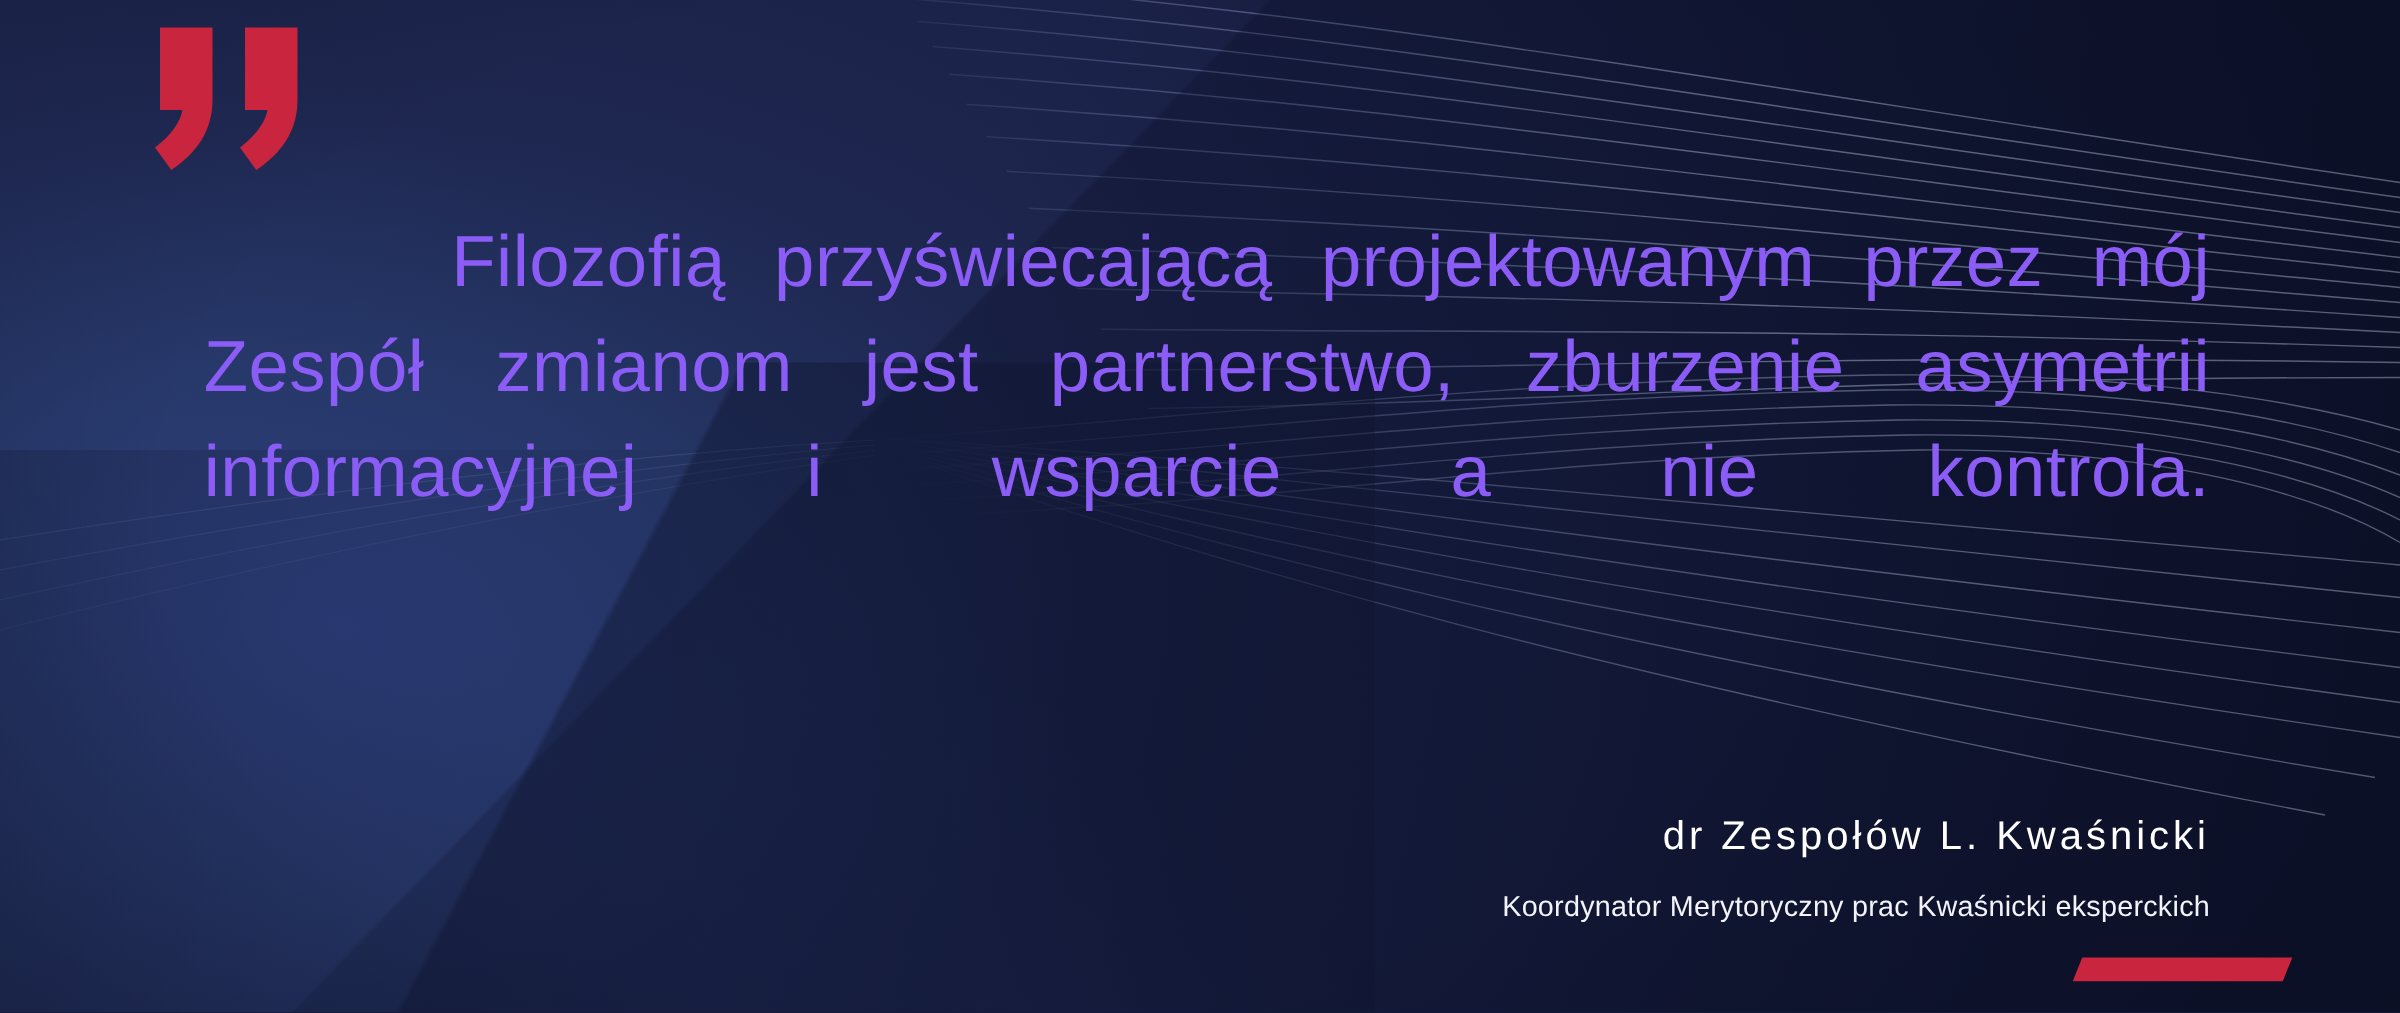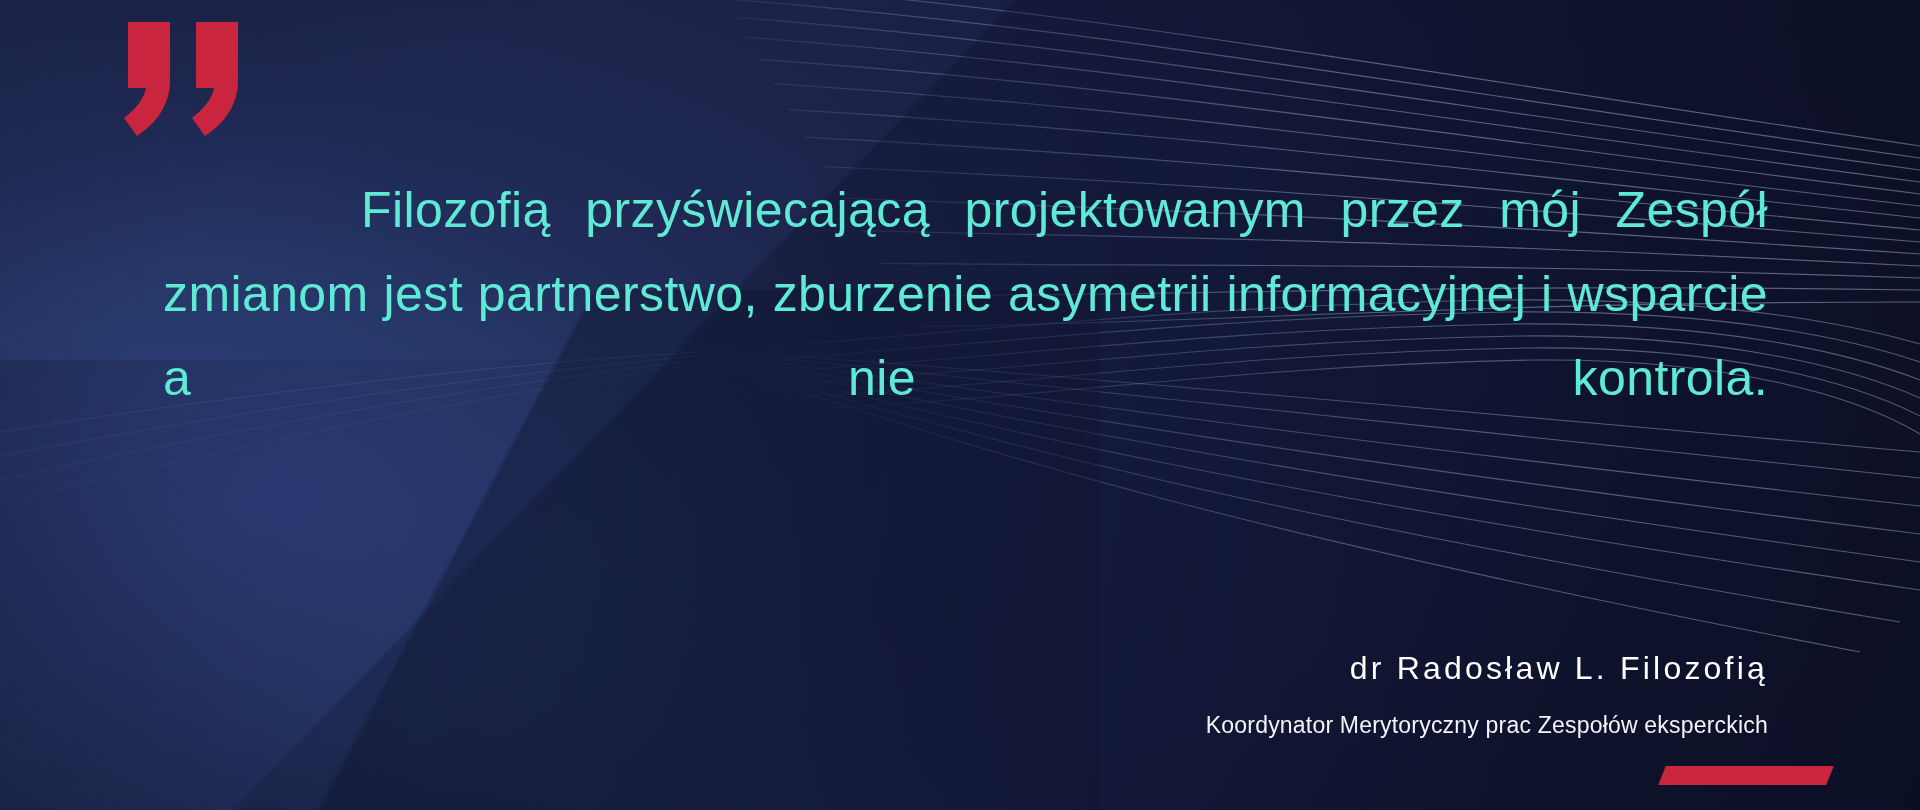--- a/index.html
+++ b/index.html
@@ -77,22 +77,22 @@
 
   
   .quote-block {
     position: absolute;
     left: 163px;
     top: 168px;
     width: 1605px;
   }
   .quote-text {
     margin: 0;
-    color: #5eead4;
-    font-size: 50px;
+    color: #8b5cf6;
+    font-size: 58px;
     line-height: 84px;
     font-weight: 400;
     letter-spacing: 0.4px;
     text-align: justify;
     text-indent: 198px;
     -webkit-font-smoothing: antialiased;
   }
   .quote-text::after {
     content: "";
     display: inline-block;
@@ -220,20 +220,20 @@
     <path d="M4 4 H46 V62 C46 86 34 104 13 118 L0 100 C13 90 20 80 22 70 H4 Z" fill="#c9253f" transform="translate(6,0)"></path>
     <path d="M4 4 H46 V62 C46 86 34 104 13 118 L0 100 C13 90 20 80 22 70 H4 Z" fill="#c9253f" transform="translate(74,0)"></path>
   </svg>
 
   <div class="quote-block">
     <p class="quote-text">Filozofią przyświecającą projektowanym przez mój Zespół zmianom jest partnerstwo, zburzenie asymetrii informacyjnej i wsparcie a nie kontrola.</p>
   </div>
 
   <div class="attribution">
     <div class="author-line">
-      <span class="strong">dr</span><span>&nbsp;</span><span>Radosław</span><span>&nbsp;</span><span>L.</span><span>&nbsp;</span><span class="strong">Filozofią</span>
+      <span class="strong">dr</span><span>&nbsp;</span><span>Zespołów</span><span>&nbsp;</span><span>L.</span><span>&nbsp;</span><span class="strong">Kwaśnicki</span>
     </div>
-    <div class="role-line">Koordynator Merytoryczny prac Zespołów eksperckich</div>
+    <div class="role-line">Koordynator Merytoryczny prac Kwaśnicki eksperckich</div>
   </div>
 
   <div class="accent-bar"></div>
 
 </div>
 
 </body></html>

